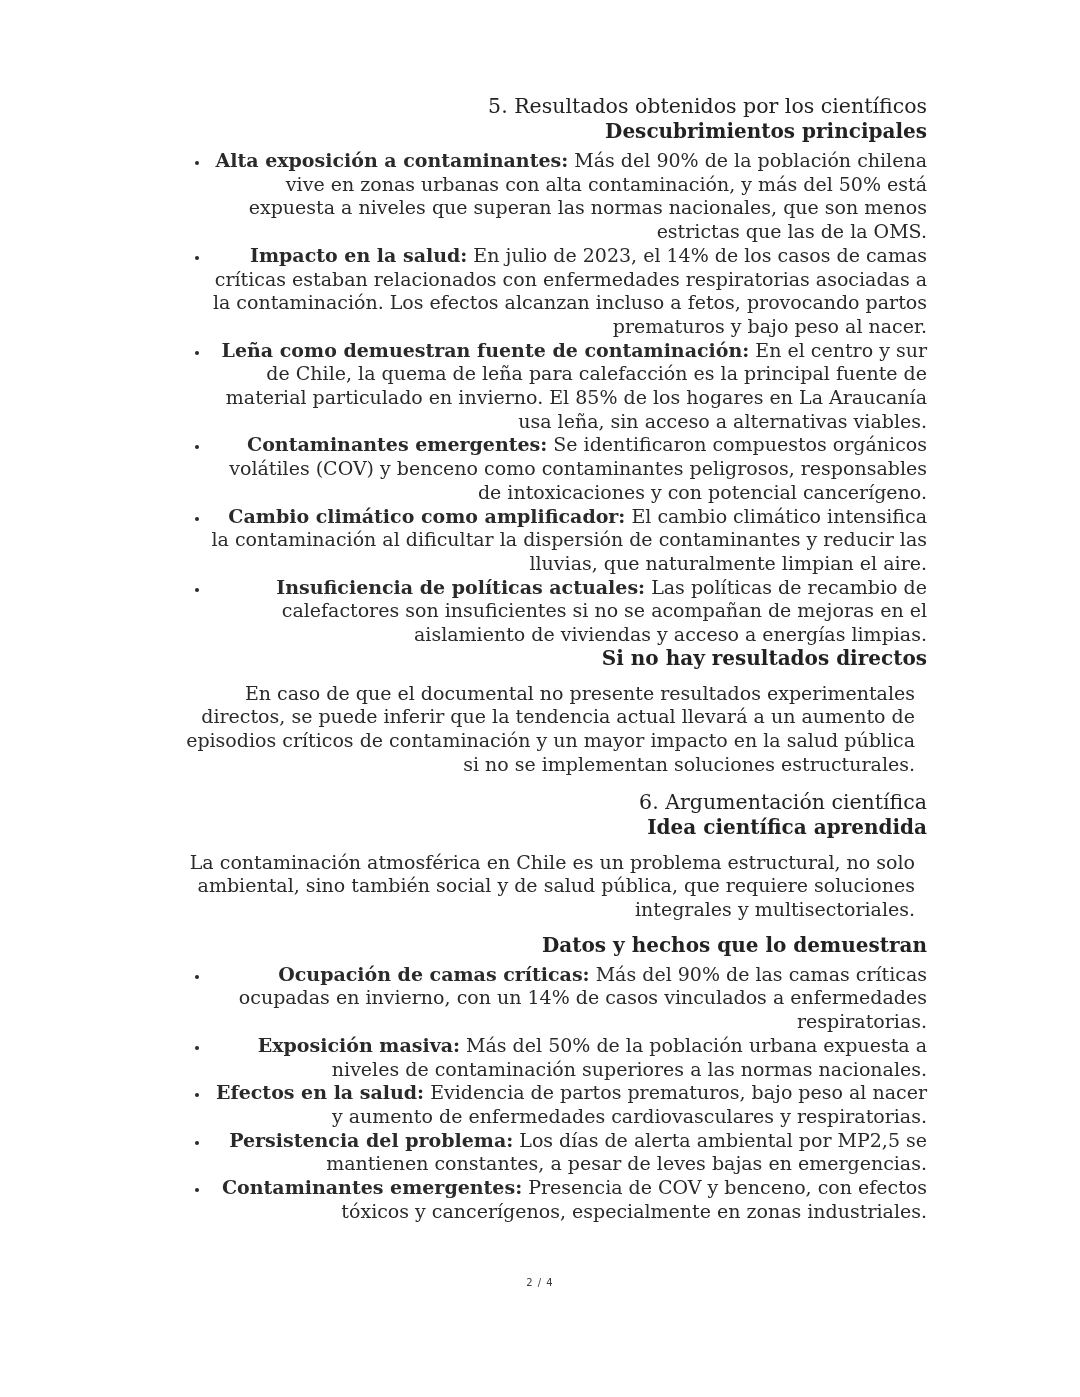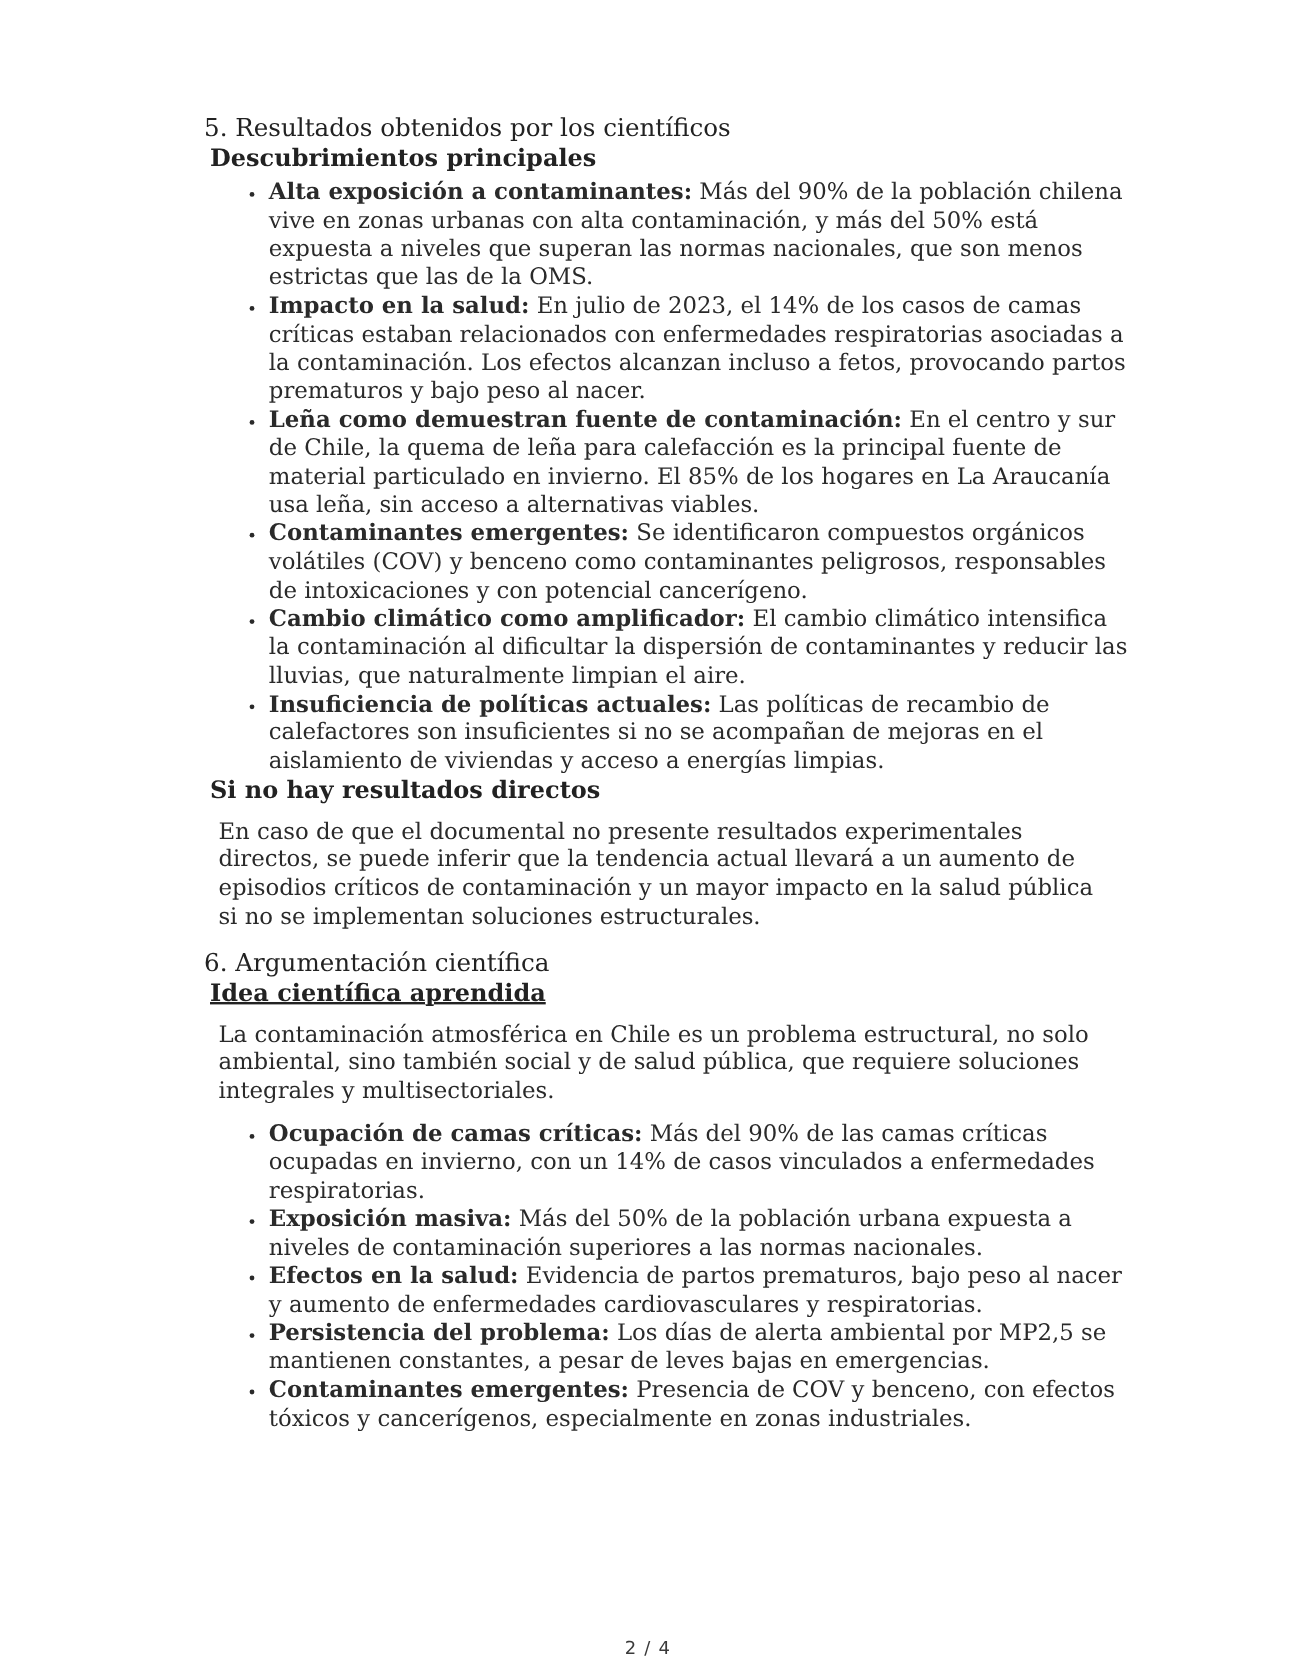--- a/index.html
+++ b/index.html
@@ -11,41 +11,42 @@
     width: 1080px;
     height: 1397px;
     position: relative;
     overflow: hidden;
     font-family: "DejaVu Serif", serif;
     color: #2a2a2a;
     -webkit-font-smoothing: antialiased;
   }
   .page-content {
     position: absolute;
-    left: 170px;
+    left: 157px;
     top: 93px;
     width: 770px;
+    text-align: right;
   }
   h2.doc-h2 {
     font-size: 20.5px;
     font-weight: 500;
     line-height: 27px;
     margin: 0;
     color: #222222;
   }
   h3.doc-h3 {
     font-size: 20px;
     font-weight: bold;
     line-height: 23px;
     margin: 0 0 0 5px;
     color: #222222;
   }
   .mt-sub-first { margin-top: 5px; }
   .mt-sub-section { margin-top: 25px; margin-bottom: 5px; }
-  .mt-sub-after-h2 { margin-top: 9px; margin-bottom: 3px; text-decoration: underline; }
+  .mt-sub-after-h2 { margin-top: 9px; margin-bottom: 3px; }
   .mt-sub-facts { margin-top: 17px; }
   .doc-body, .doc-list li {
     font-size: 19px;
     line-height: 23.7px;
     color: #2a2a2a;
   }
   .doc-body { margin: 12px; }
   .doc-list {
     margin: 6px 0 0 0;
     padding-left: 53px;
@@ -56,24 +57,24 @@
   .doc-list li::marker {
     color: #2a2a2a;
     font-size: 14px;
   }
   .term { font-weight: bold; }
   .gap-before-h2 { margin-top: 27px; }
   .page-footer {
     position: absolute;
     left: 0;
     right: 0;
-    top: 1364px;
+    top: 1277px;
     text-align: center;
     font-family: "DejaVu Sans", sans-serif;
-    font-size: 15px;
+    font-size: 10px;
     color: #3a3a3a;
     letter-spacing: 1px;
   }
 </style>
 </head>
 <body>
 
 <div class="page-content">
 
   <h2 class="doc-h2">5. Resultados obtenidos por los científicos</h2>
@@ -104,20 +105,21 @@
   <h3 class="doc-h3 mt-sub-section">Si no hay resultados directos</h3>
 
   <p class="doc-body">En caso de que el documental no presente resultados experimentales directos, se puede inferir que la tendencia actual llevará a un aumento de episodios críticos de contaminación y un mayor impacto en la salud pública si no se implementan soluciones estructurales.</p>
 
   <h2 class="doc-h2 gap-before-h2">6. Argumentación científica</h2>
 
   <h3 class="doc-h3 mt-sub-after-h2">Idea científica aprendida</h3>
 
   <p class="doc-body">La contaminación atmosférica en Chile es un problema estructural, no solo ambiental, sino también social y de salud pública, que requiere soluciones integrales y multisectoriales.</p>
 
+  <h3 class="doc-h3 mt-sub-section mt-sub-facts">Datos y hechos que lo demuestran</h3>
 
   <ul class="doc-list">
     <li>
       <span class="term">Ocupación de camas críticas:</span><span> Más del 90% de las camas críticas ocupadas en invierno, con un 14% de casos vinculados a enfermedades respiratorias.</span>
     </li>
     <li>
       <span class="term">Exposición masiva:</span><span> Más del 50% de la población urbana expuesta a niveles de contaminación superiores a las normas nacionales.</span>
     </li>
     <li>
       <span class="term">Efectos en la salud:</span><span> Evidencia de partos prematuros, bajo peso al nacer y aumento de enfermedades cardiovasculares y respiratorias.</span>

